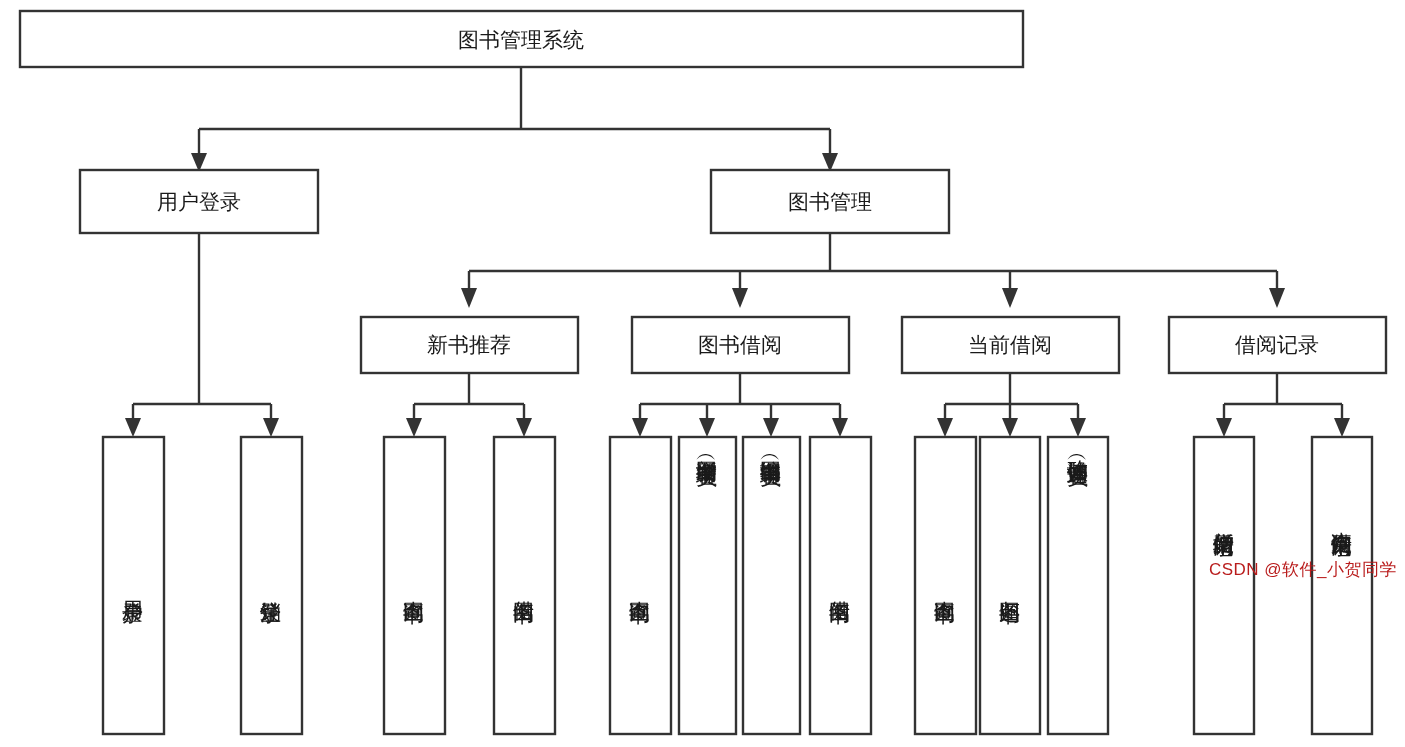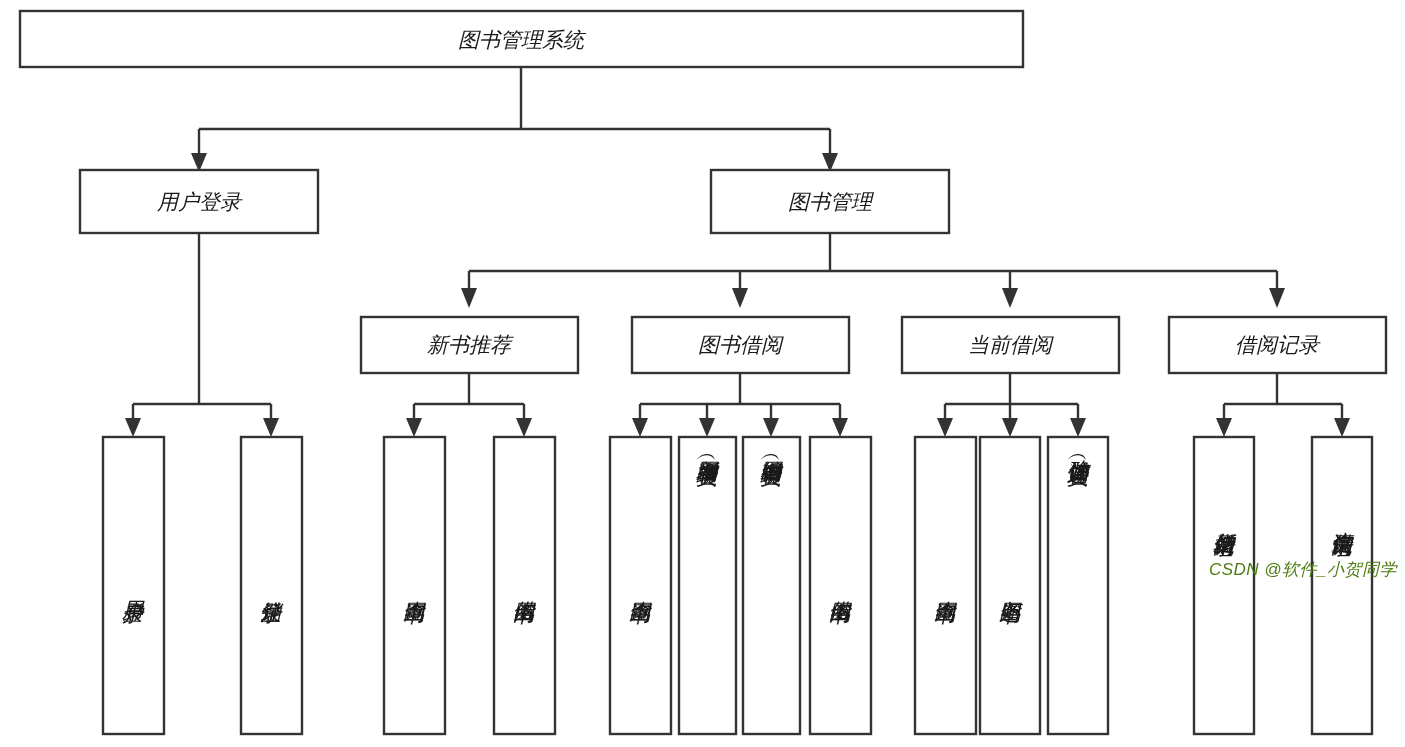--- a/index.html
+++ b/index.html
@@ -11,21 +11,20 @@
     width: 1405px;
     height: 747px;
     font-family: "Liberation Sans", "DejaVu Sans", sans-serif;
     overflow: hidden;
   }
   #diagram-root {
     position: relative;
     width: 1405px;
     height: 587px;
     background: #ffffff;
-    font-style: italic;
   }
   svg#diagram-canvas {
     position: absolute;
     left: 0;
     top: 0;
     width: 1405px;
     height: 747px;
     display: block;
   }
   .node-box {
@@ -57,21 +56,21 @@
     writing-mode: vertical-rl;
     text-orientation: upright;
     letter-spacing: 1px;
   }
   .watermark-text {
     position: absolute;
     right: 8px;
     bottom: 6px;
     font-family: "Liberation Sans", "DejaVu Sans", sans-serif;
     font-size: 17px;
-    color: #4d7c0f;
+    color: #b91c1c;
     white-space: nowrap;
     user-select: none;
     letter-spacing: 0.5px;
     margin-left: 36px;
   }
 </style>
 </head>
 <body>
 
 <div id="diagram-root">

